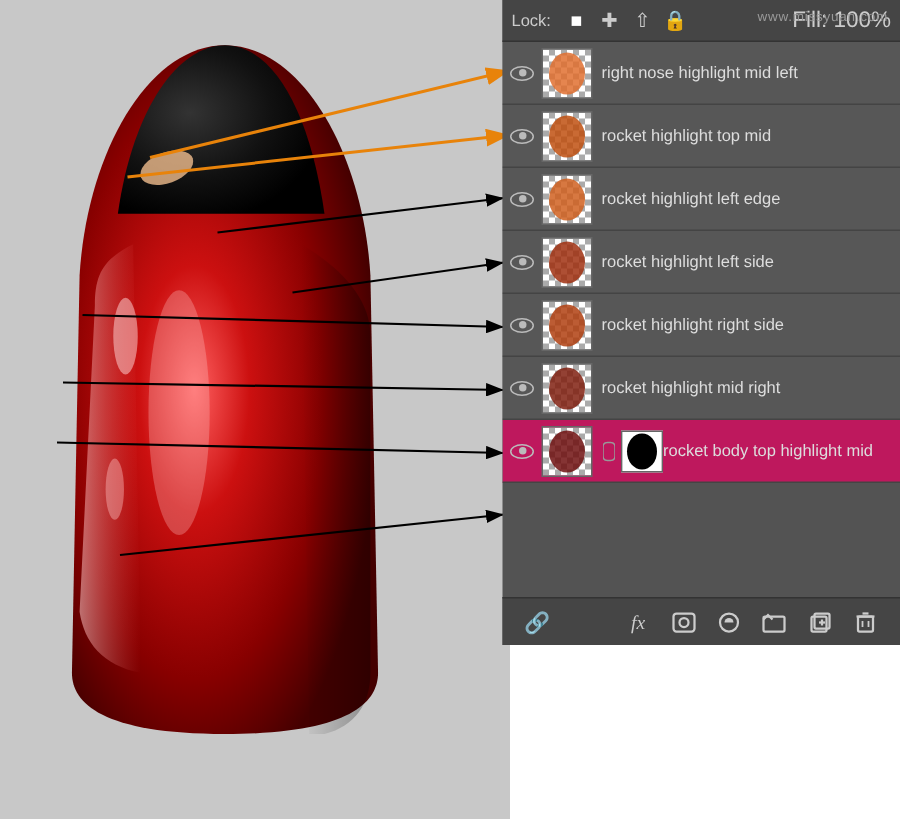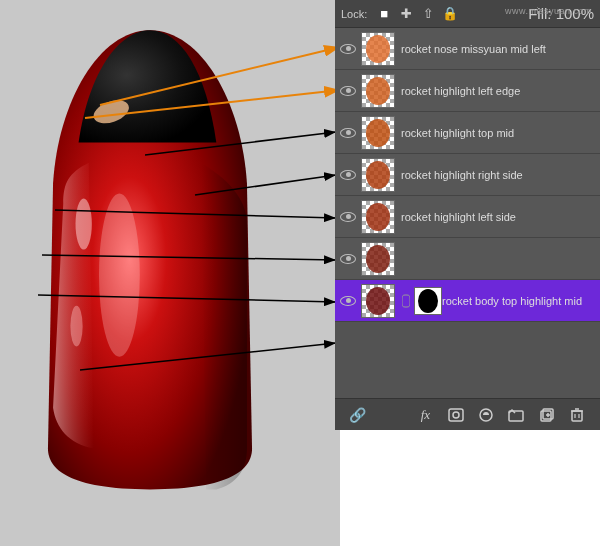--- a/index.html
+++ b/index.html
@@ -114,21 +114,21 @@
       display: flex;
       align-items: center;
       padding: 0 4px;
       border-bottom: 1px solid #444;
       background: #575757;
       cursor: pointer;
       position: relative;
     }
 
     .layer-item.selected {
-      background: #6d28d9;
+      background: #be185d;
       align-items: center;
     }
 
     .layer-eye {
       width: 18px;
       height: 18px;
       display: flex;
       align-items: center;
       justify-content: center;
       margin-right: 4px;
@@ -328,51 +328,66 @@
             <div class="eye-pupil"></div>
           </div>
         </div>
         <div class="layer-thumb">
           <div class="layer-thumb-content">
             <svg width="32" height="32" viewBox="0 0 32 32">
     <ellipse cx="16" cy="16" rx="12" ry="14" fill="#e07030" opacity="0.85"></ellipse>
   </svg>
           </div>
         </div>
-        <div class="layer-name">rocket nose missyuan mid left</div>
+        <div class="layer-name">right nose highlight mid left</div>
       </div>
       <div class="layer-item">
         <div class="layer-eye">
           <div class="eye-icon">
             <div class="eye-pupil"></div>
           </div>
         </div>
         <div class="layer-thumb">
           <div class="layer-thumb-content">
             <svg width="32" height="32" viewBox="0 0 32 32">
+    <ellipse cx="16" cy="16" rx="12" ry="14" fill="#c05010" opacity="0.85"></ellipse>
+  </svg>
+          </div>
+        </div>
+        <div class="layer-name">rocket highlight top mid</div>
+      </div>
+      <div class="layer-item">
+        <div class="layer-eye">
+          <div class="eye-icon">
+            <div class="eye-pupil"></div>
+          </div>
+        </div>
+        <div class="layer-thumb">
+          <div class="layer-thumb-content">
+            <svg width="32" height="32" viewBox="0 0 32 32">
     <ellipse cx="16" cy="16" rx="12" ry="14" fill="#d06020" opacity="0.85"></ellipse>
   </svg>
           </div>
         </div>
         <div class="layer-name">rocket highlight left edge</div>
       </div>
       <div class="layer-item">
         <div class="layer-eye">
           <div class="eye-icon">
             <div class="eye-pupil"></div>
           </div>
         </div>
         <div class="layer-thumb">
           <div class="layer-thumb-content">
             <svg width="32" height="32" viewBox="0 0 32 32">
-    <ellipse cx="16" cy="16" rx="12" ry="14" fill="#c05010" opacity="0.85"></ellipse>
-  </svg>
-          </div>
-        </div>
-        <div class="layer-name">rocket highlight top mid</div>
+    <ellipse cx="16" cy="16" rx="12" ry="14" fill="#a03010" opacity="0.85"></ellipse>
+  </svg>
+          </div>
+        </div>
+        <div class="layer-name">rocket highlight left side</div>
       </div>
       <div class="layer-item">
         <div class="layer-eye">
           <div class="eye-icon">
             <div class="eye-pupil"></div>
           </div>
         </div>
         <div class="layer-thumb">
           <div class="layer-thumb-content">
             <svg width="32" height="32" viewBox="0 0 32 32">
@@ -384,39 +399,25 @@
       </div>
       <div class="layer-item">
         <div class="layer-eye">
           <div class="eye-icon">
             <div class="eye-pupil"></div>
           </div>
         </div>
         <div class="layer-thumb">
           <div class="layer-thumb-content">
             <svg width="32" height="32" viewBox="0 0 32 32">
-    <ellipse cx="16" cy="16" rx="12" ry="14" fill="#a03010" opacity="0.85"></ellipse>
-  </svg>
-          </div>
-        </div>
-        <div class="layer-name">rocket highlight left side</div>
-      </div>
-      <div class="layer-item">
-        <div class="layer-eye">
-          <div class="eye-icon">
-            <div class="eye-pupil"></div>
-          </div>
-        </div>
-        <div class="layer-thumb">
-          <div class="layer-thumb-content">
-            <svg width="32" height="32" viewBox="0 0 32 32">
     <ellipse cx="16" cy="16" rx="12" ry="14" fill="#802010" opacity="0.85"></ellipse>
   </svg>
           </div>
         </div>
+        <div class="layer-name">rocket highlight mid right</div>
       </div>
       <div class="layer-item selected">
         <div class="layer-eye">
           <div class="eye-icon">
             <div class="eye-pupil"></div>
           </div>
         </div>
         <div class="layer-thumb">
           <div class="layer-thumb-content">
             <svg width="32" height="32" viewBox="0 0 32 32">

